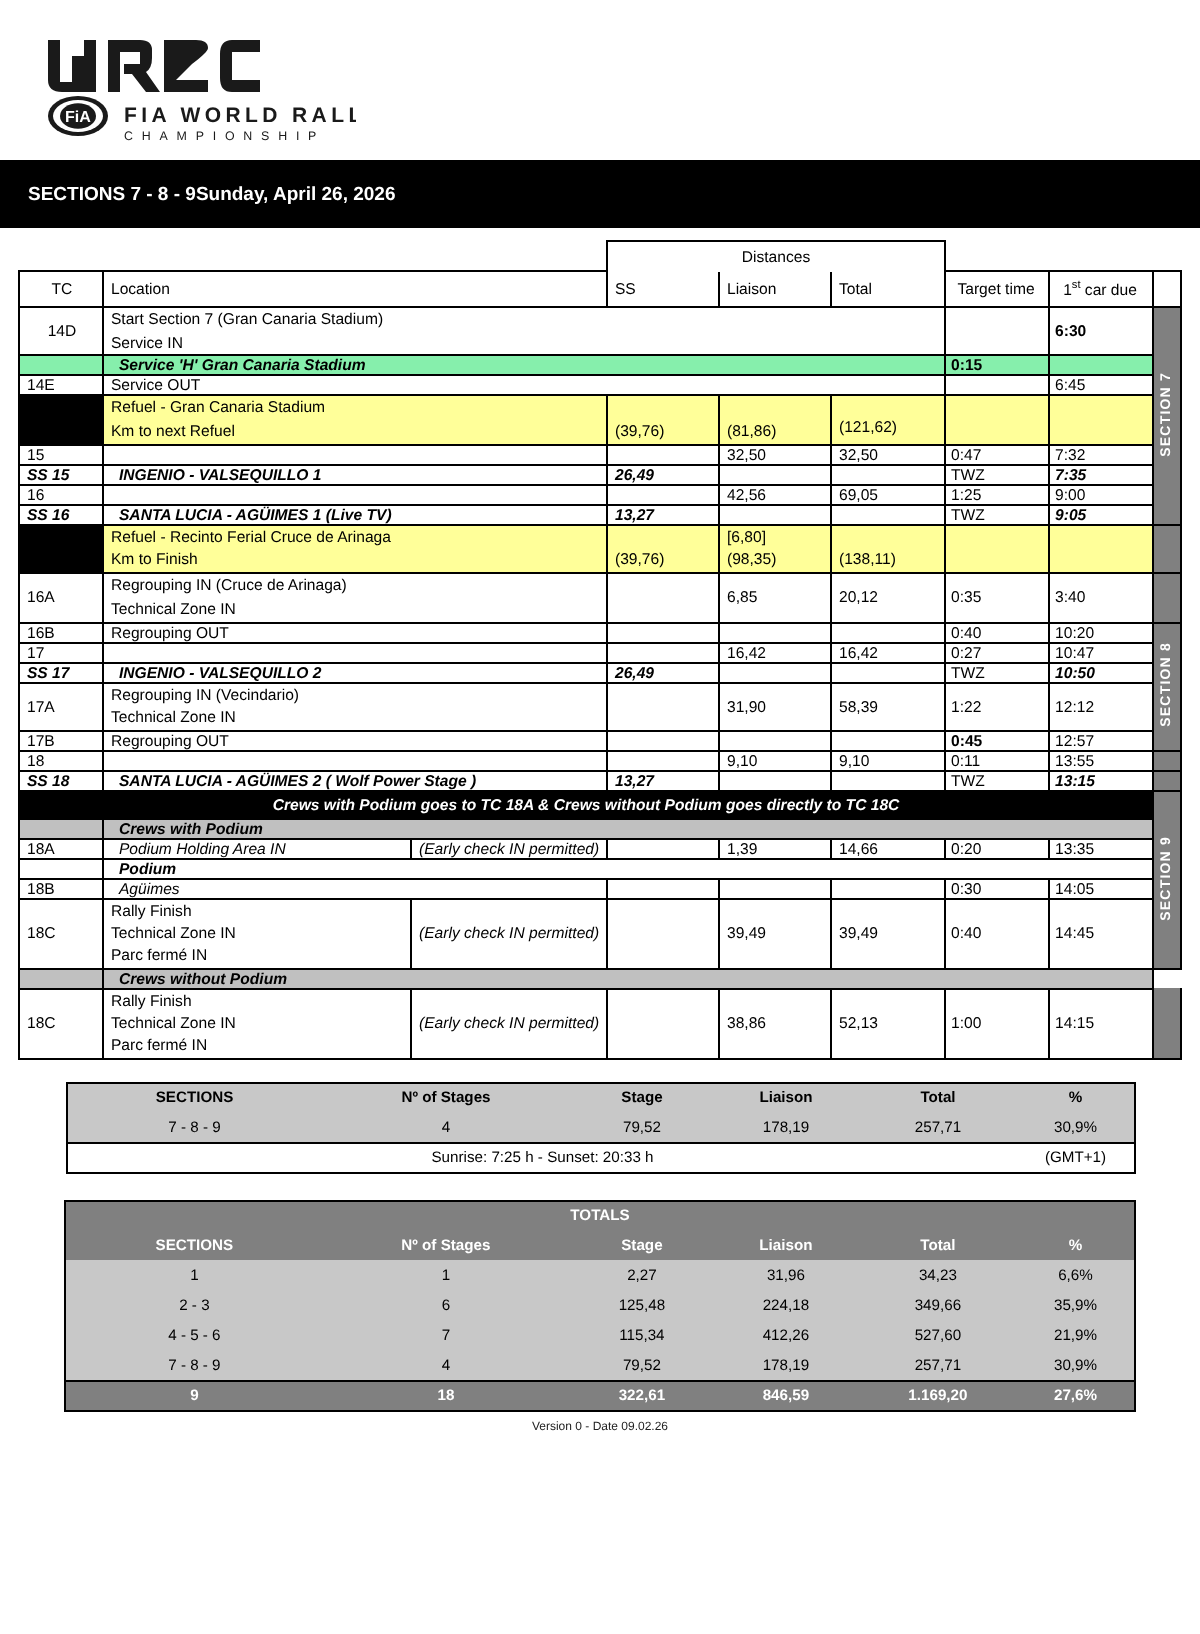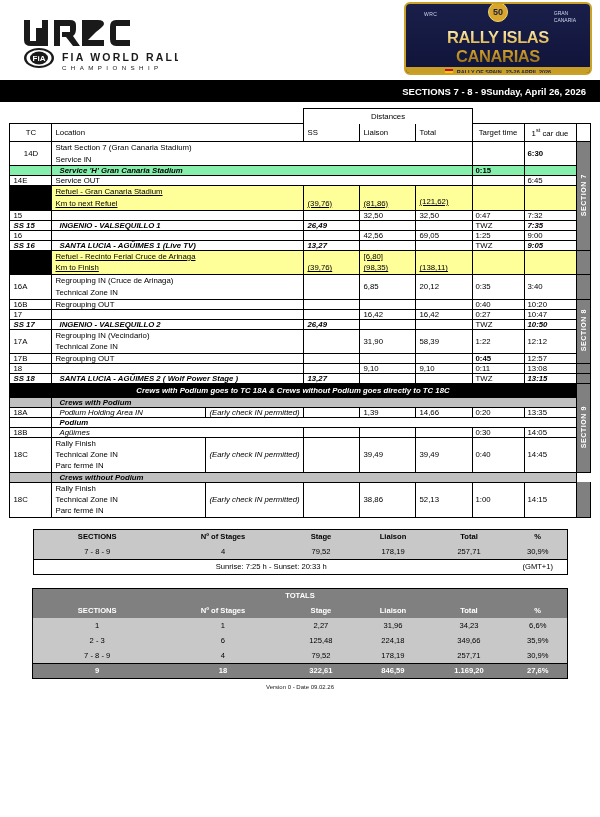--- a/index.html
+++ b/index.html
@@ -41,22 +41,22 @@
     margin-top:-2px;
   }
   .rl-sub {
     margin-top:1px; height:10px; background:#c99e27;
     display:flex; align-items:center; justify-content:center; gap:4px;
     font-size:5.5px; font-weight:bold; color:#1a1f4a;
   }
   .flag { width:8px; height:6px; background:linear-gradient(#c60b1e 0 30%, #ffc400 30% 70%, #c60b1e 70%); display:inline-block;}
 
   .black-band {
-    height:22px; background:#000; color:#fff;
-    display:flex; align-items:center; justify-content:flex-end;
+    height:34px; background:#000; color:#fff;
+    display:flex; align-items:center; justify-content:flex-start;
     padding:0 14px; font-size:9.5px; font-weight:bold;
   }
 
   
   table.itin { border-collapse:collapse; width:580px; margin:0 auto; table-layout:fixed; }
   table.itin td, table.itin th { font-size:7.8px; padding:0 3px; vertical-align:middle; }
   .c-tc   { width:42px;  text-align:center; }
   .c-loc  { width:154px; text-align:left; }
   .c-note { width:98px;  text-align:center; }
   .c-ss   { width:56px;  text-align:center; }
@@ -70,21 +70,21 @@
               border:1.2px solid #000; border-bottom:none; }
   .hdr-row td { height:18px; font-size:8.5px; border-left:1px solid #000; border-right:1px solid #000; }
   .hdr-top { border-top:1.2px solid #000;text-align:center; }
   .hdr-bot { border-bottom:1.6px solid #000; }
 
   .row td { border-left:1px solid #000; border-right:1px solid #000;
             border-bottom:1px solid #000; }
   .thickb td { border-bottom:1.6px solid #000; }
 
   .blk { background:#000; }
-  .yel { background:#ffff99;text-decoration:underline; }
+  .yel { background:#ffff99; }
   .blu { background:#86efac; }
   .gry { background:#c0c0c0; }
   .secbar { background:#808080; color:#fff; text-align:center; vertical-align:middle;
             border-left:1.6px solid #000 !important; border-right:1.6px solid #000 !important; }
   .secbar span { writing-mode:vertical-rl; transform:rotate(180deg);
                  font-size:7px; font-weight:bold; letter-spacing:.6px; white-space:nowrap; }
   .secblank { background:#808080; border-left:1.6px solid #000 !important; border-right:1.6px solid #000 !important; }
 
   .b { font-weight:bold; }
   .i { font-style:italic; }
@@ -129,34 +129,20 @@
       <g>
         <ellipse cx="21" cy="48" rx="15" ry="10" fill="#1a1a1a"></ellipse>
         <ellipse cx="21" cy="48" rx="12.5" ry="8" fill="#fff"></ellipse>
         <ellipse cx="21" cy="48" rx="9" ry="6.4" fill="#1a1a1a"></ellipse>
         <text x="21" y="51" font-size="8" font-weight="bold" fill="#fff" text-anchor="middle" font-family="Liberation Sans, sans-serif">FiA</text>
       </g>
       <text x="44" y="51" font-size="10.5" font-weight="bold" fill="#1a1a1a" letter-spacing="2.2" font-family="Liberation Sans, sans-serif">FIA WORLD RALLY</text>
       <text x="44" y="60" font-size="6.2" fill="#1a1a1a" letter-spacing="4.4" font-family="Liberation Sans, sans-serif">CHAMPIONSHIP</text>
     </svg>
 
-    <div class="rally-logo">
-      <div class="rl-top">
-        <div class="rl-badge">50</div>
-        <div class="rl-wrc">WRC</div>
-        <div class="rl-gc">GRAN<br>CANARIA</div>
-      </div>
-      <div class="rl-title">RALLY ISLAS CANARIAS</div>
-      <div class="rl-sub">
-        <span class="flag"></span>
-        <span>RALLY OF SPAIN</span>
-        <span>23-26 APRIL 2026</span>
-      </div>
-
-    </div>
   </div>
 
   <div class="black-band">
     <span>SECTIONS 7 - 8 - 9</span>
     <span>Sunday, April 26, 2026</span>
   </div>
 
   <div style="height:6px"></div>
   <table class="itin">
     <colgroup>
@@ -339,21 +325,21 @@
       <td class="secblank"></td>
     </tr>
 
     <tr class="row">
       <td>18</td>
       <td class="c-loc" colspan="2"></td>
       <td></td>
       <td>9,10</td>
       <td>9,10</td>
       <td>0:11</td>
-      <td>13:08</td>
+      <td>13:55</td>
       <td class="secblank"></td>
     </tr>
 
     <tr class="row thickb">
       <td class="bi">SS 18</td>
       <td class="bi ml" colspan="2">SANTA LUCIA - AGÜIMES 2 ( Wolf Power Stage )</td>
       <td class="bi">13,27</td>
       <td></td>
       <td></td>
       <td class="small">TWZ</td>
@@ -494,20 +480,28 @@
       </tr>
       <tr>
         <td class="bd">2 - 3</td>
         <td class="bd">6</td>
         <td class="bd">125,48</td>
         <td class="bd">224,18</td>
         <td class="bd">349,66</td>
         <td class="bd">35,9%</td>
       </tr>
       <tr>
+        <td class="bd">4 - 5 - 6</td>
+        <td class="bd">7</td>
+        <td class="bd">115,34</td>
+        <td class="bd">412,26</td>
+        <td class="bd">527,60</td>
+        <td class="bd">21,9%</td>
+      </tr>
+      <tr>
         <td class="bd">7 - 8 - 9</td>
         <td class="bd">4</td>
         <td class="bd">79,52</td>
         <td class="bd">178,19</td>
         <td class="bd">257,71</td>
         <td class="bd">30,9%</td>
       </tr>
       <tr>
         <td class="tot-ft" style="border-top:1.6px solid #000">9</td>
         <td class="tot-ft" style="border-top:1.6px solid #000">18</td>

